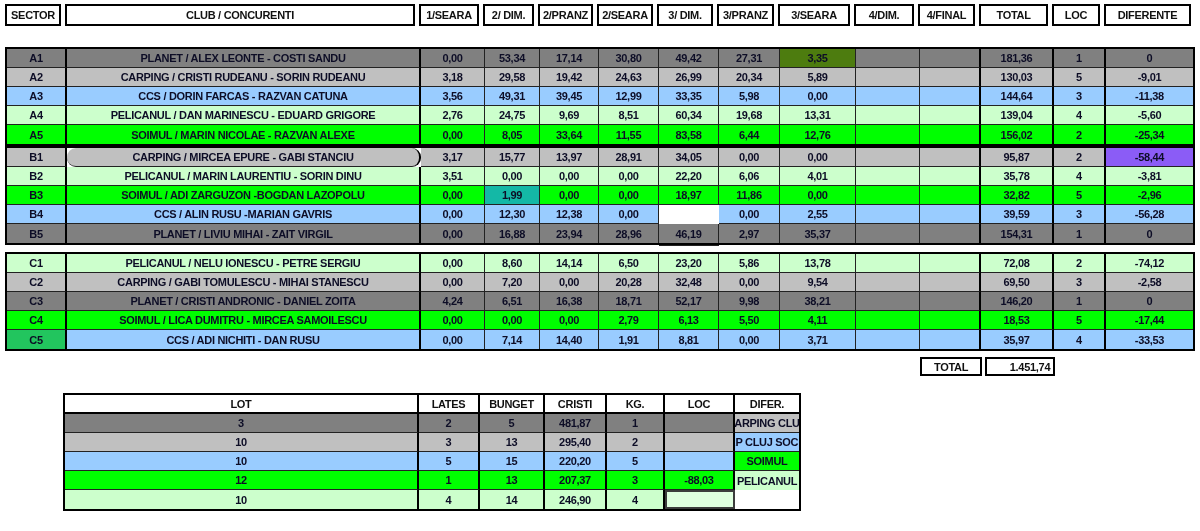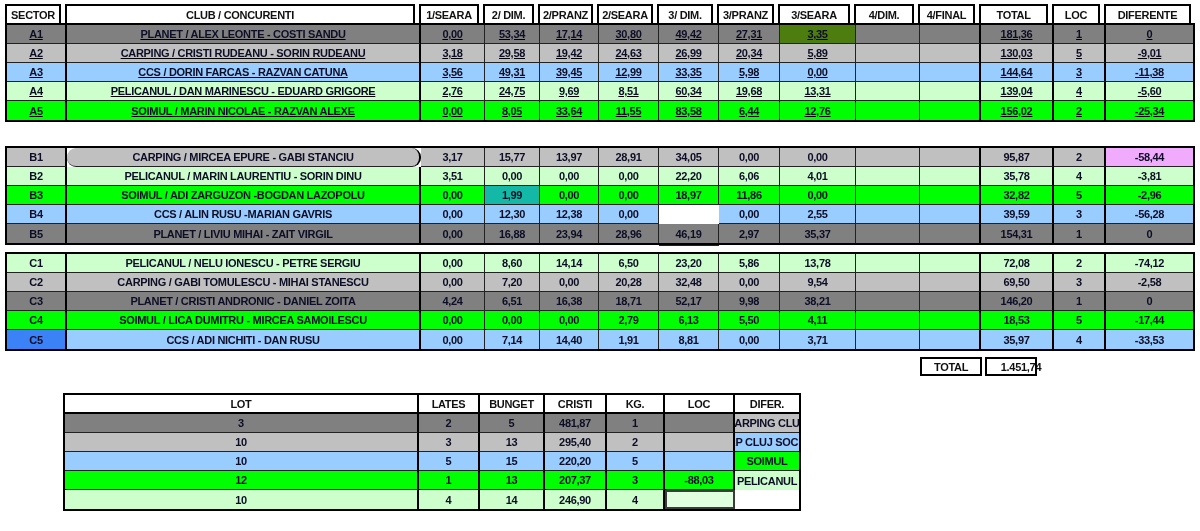--- a/index.html
+++ b/index.html
@@ -21,21 +21,21 @@
     border:2px solid #000; background:#fff; margin-right:4px;
     display:flex; align-items:center; justify-content:center;
     font-weight:bold; font-size:11px; color:#111; letter-spacing:-0.3px; white-space:nowrap; overflow:hidden;
   }
   .hcell:last-child { margin-right:0; }
 
   .section {
     left:5px; border:2px solid #000; background:#fff;
     grid-auto-rows:19px;
   }
-  #section-A { top:23px;text-decoration:underline; }
+  #section-A { top:47px; }
   #section-B { top:146px; }
   #section-C { top:252px; }
 
   .cell {
     border-right:1px solid #222; border-bottom:1px solid #222;
     display:flex; align-items:center; justify-content:center;
     font-weight:bold; font-size:11px; color:#0d0d26;
     letter-spacing:-0.3px; white-space:nowrap; overflow:hidden;
   }
   .cell.thick { border-right:2px solid #000; }
@@ -43,21 +43,21 @@
   .section .cell:nth-last-child(-n+14) { border-bottom:none; }
 
   
   #grand-total { position:absolute; left:920px; top:357px; display:flex; gap:3px; }
   .gt-box {
     border:2px solid #000; background:#fff; height:19px;
     display:flex; align-items:center; justify-content:center;
     font-weight:bold; font-size:11px; color:#111; letter-spacing:-0.3px;
   }
   .gt-label { width:62px; }
-  .gt-value { width:52px;padding-left:20px; }
+  .gt-value { width:70px;padding-left:20px; }
 
   
   #lot-table {
     position:absolute; left:63px; top:393px; display:grid;
     grid-template-columns: 354px 61px 65px 62px 58px 70px 64px;
     grid-auto-rows:19px; border:2px solid #000; background:#fff;
   }
   .lcell {
     border-right:2px solid #000; border-bottom:1px solid #222;
     display:flex; align-items:center; justify-content:center;
@@ -172,21 +172,21 @@
       <div class="cell" style="background: rgb(192, 192, 192);">15,77</div>
       <div class="cell" style="background: rgb(192, 192, 192);">13,97</div>
       <div class="cell" style="background: rgb(192, 192, 192);">28,91</div>
       <div class="cell" style="background: rgb(192, 192, 192);">34,05</div>
       <div class="cell" style="background: rgb(192, 192, 192);">0,00</div>
       <div class="cell" style="background: rgb(192, 192, 192);">0,00</div>
       <div class="cell" style="background: rgb(192, 192, 192);"></div>
       <div class="cell thick" style="background: rgb(192, 192, 192);"></div>
       <div class="cell thick" style="background: rgb(192, 192, 192);">95,87</div>
       <div class="cell thick" style="background: rgb(192, 192, 192);">2</div>
-      <div class="cell" style="background: #f0abfc;">-58,44</div>
+      <div class="cell" style="background: #8b5cf6;">-58,44</div>
       <div class="cell thick" style="background: rgb(204, 255, 204);">B2</div>
       <div class="cell thick" style="background: rgb(204, 255, 204);">PELICANUL / MARIN LAURENTIU - SORIN DINU</div>
       <div class="cell" style="background: rgb(204, 255, 204);">3,51</div>
       <div class="cell" style="background: rgb(204, 255, 204);">0,00</div>
       <div class="cell" style="background: rgb(204, 255, 204);">0,00</div>
       <div class="cell" style="background: rgb(204, 255, 204);">0,00</div>
       <div class="cell" style="background: rgb(204, 255, 204);">22,20</div>
       <div class="cell" style="background: rgb(204, 255, 204);">6,06</div>
       <div class="cell" style="background: rgb(204, 255, 204);">4,01</div>
       <div class="cell" style="background: rgb(204, 255, 204);"></div>
@@ -287,21 +287,21 @@
       <div class="cell" style="background: rgb(0, 255, 0);">0,00</div>
       <div class="cell" style="background: rgb(0, 255, 0);">2,79</div>
       <div class="cell" style="background: rgb(0, 255, 0);">6,13</div>
       <div class="cell" style="background: rgb(0, 255, 0);">5,50</div>
       <div class="cell" style="background: rgb(0, 255, 0);">4,11</div>
       <div class="cell" style="background: rgb(0, 255, 0);"></div>
       <div class="cell thick" style="background: rgb(0, 255, 0);"></div>
       <div class="cell thick" style="background: rgb(0, 255, 0);">18,53</div>
       <div class="cell thick" style="background: rgb(0, 255, 0);">5</div>
       <div class="cell" style="background: rgb(0, 255, 0);">-17,44</div>
-      <div class="cell thick" style="background: #3b82f6;">C5</div>
+      <div class="cell thick" style="background: #22c55e;">C5</div>
       <div class="cell thick" style="background: rgb(153, 204, 255);">CCS / ADI NICHITI - DAN RUSU</div>
       <div class="cell" style="background: rgb(153, 204, 255);">0,00</div>
       <div class="cell" style="background: rgb(153, 204, 255);">7,14</div>
       <div class="cell" style="background: rgb(153, 204, 255);">14,40</div>
       <div class="cell" style="background: rgb(153, 204, 255);">1,91</div>
       <div class="cell" style="background: rgb(153, 204, 255);">8,81</div>
       <div class="cell" style="background: rgb(153, 204, 255);">0,00</div>
       <div class="cell" style="background: rgb(153, 204, 255);">3,71</div>
       <div class="cell" style="background: rgb(153, 204, 255);"></div>
       <div class="cell thick" style="background: rgb(153, 204, 255);"></div>

